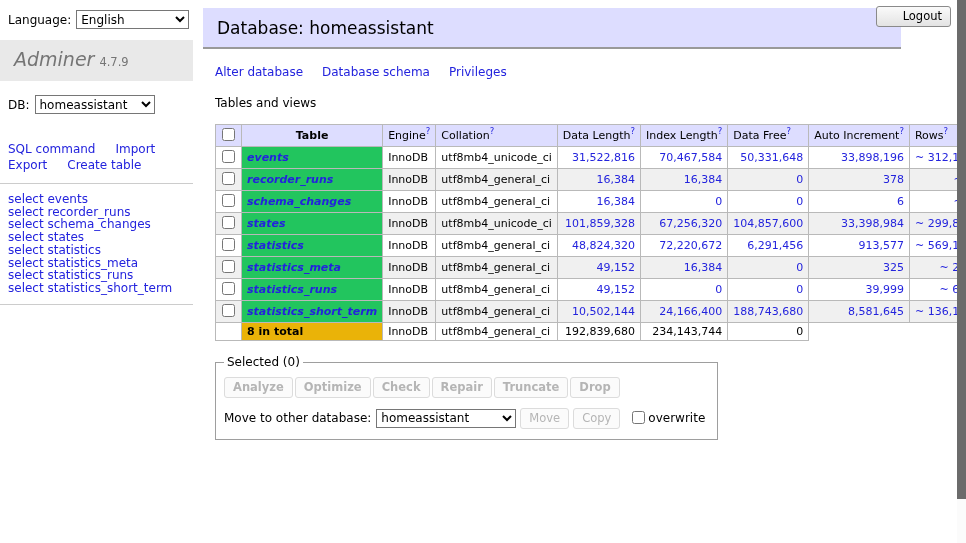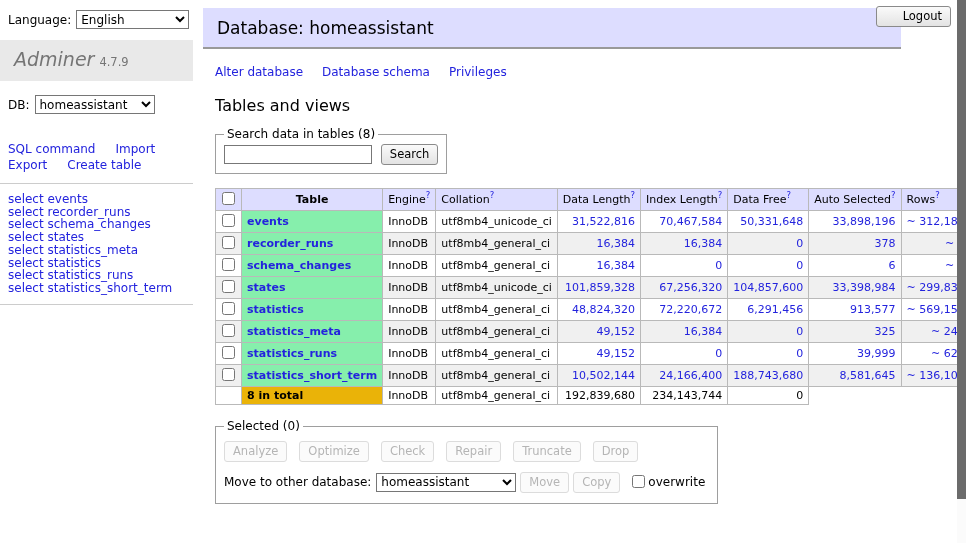--- a/index.html
+++ b/index.html
@@ -29,52 +29,52 @@
 
   
   #main { position: absolute; left: 203px; top: 0; width: 698px; }
   #breadcrumb { display: inline-block; background: #eee; padding: 4px 12px 5px 9px; }
   #breadcrumb .sep { color: #000; margin: 0 4px; }
   #page-header { margin-top: 8px; background: #ddf; border-bottom: 2px solid #999;
                  padding: 10px 0 9px 14px; font-size: 17px; }
   .content { padding-left: 12px; }
   .nav-links { margin: 16px 0 0; }
   .nav-links a, .create-links a, .routine-links a { margin-right: 19px; }
-  h3 { font-size: 16px; font-weight: normal; margin: 17px 0 0; }
+  h3 { font-size: 12px; font-weight: normal; margin: 17px 0 0; }
 
   fieldset { display: inline-block; border: 1px solid #9e9e9e; padding: 3px 8px 8px; margin: 0; }
   legend { padding: 0 3px; }
   #search-fieldset { margin-top: 12px; }
   #search-input { width: 148px; height: 19px; border: 1px solid #777; font: inherit; padding: 1px 3px; }
   .button { font-family: inherit; font-size: 11.5px; color: #000;
             background: linear-gradient(#fafafa, #e3e3e3); border: 1px solid #8a8a8a;
             border-radius: 3px; padding: 2px 8px 3px; }
   .button:disabled { color: #b5b5b5; background: #fbfbfb; border-color: #dcdcdc; }
   #search-button { margin-left: 5px; }
   #logout-button { position: absolute; top: 6px; right: 15px; padding-left: 26px; }
 
   
   #tables-table { border-collapse: collapse; margin-top: 14px; font-size: 11px; white-space: nowrap; }
   #tables-table th, #tables-table td { border: 1px solid #b9b9b9; padding: 2px 5px; text-align: left; font-weight: normal; }
   #tables-table thead th { background: #ddf; }
   #tables-table thead th:nth-of-type(2) { font-weight: bold; text-align: center; }
-  #tables-table tbody th { background: #86efac; }
+  #tables-table tbody th { background: #22c55e; font-style: italic; }
   #tables-table tbody tr:nth-of-type(even) td { background: #f0f0f0; }
   .cell-check { text-align: center !important; width: 20px; }
   .cell-check input { margin: 1px; }
   .num { text-align: right !important; color: #2323dd; }
   #tables-table tfoot .num { color: #000; margin-top: 18px; }
   #tables-table tfoot th { background: #eab308; font-weight: bold; }
   .table-name { font-weight: bold; }
   sup.help { font-size: 8.5px; line-height: 0; }
 
   
   #selected-fieldset { margin-top: 14px; padding: 3px 12px 10px 8px; }
   .sel-buttons { margin: 5px 0 10px; }
-  .sel-buttons .button { margin-right: 12px; }
+  .sel-buttons .button { margin-right: 2px; font-weight: bold; }
   .move-row label.mv { margin-right: 5px; }
   #move-select { width: 140px; height: 19px; }
   .move-row .button { margin-left: 4px; }
   #overwrite-checkbox { margin-left: 12px; vertical-align: -2px; }
 
   
   #scrollbar { position: absolute; right: 0; top: 0; width: 9px; height: 543px; background: #fbfbfb; }
   #scroll-thumb { position: absolute; top: 0; left: 0; width: 9px; height: 499px; background: #6b6b6b; }
 </style>
 </head>
@@ -98,45 +98,40 @@
   <a>SQL command</a><a>Import</a><a>Export</a><a>Create table</a></div>
 
   <hr class="divider">
 
   <div class="select-links">
 
   <a>select events</a>
       <a>select recorder_runs</a>
       <a>select schema_changes</a>
       <a>select states</a>
+      <a>select statistics</a>
       <a>select statistics_meta</a>
-      <a>select statistics</a>
       <a>select statistics_runs</a>
       <a>select statistics_short_term</a>
     </div>
 
   <hr class="divider">
 </div>
 
 <div id="main">
 
   <h2 id="page-header" style="font-weight:normal; margin:8px 0 0;">Database: homeassistant</h2>
 
   <div class="content">
     <p class="nav-links">
       
     <a>Alter database</a><a>Database schema</a><a>Privileges</a></p>
 
     <h3 id="tables-heading">Tables and views</h3>
 
-    <fieldset id="search-fieldset">
-      <legend>Search data in tables (8)</legend>
-      <input id="search-input" type="text" value="" style="">
-      <button id="search-button" class="button">Search</button>
-    </fieldset>
 
     <table id="tables-table">
       <colgroup>
         <col style="width:20px">
           <col style="width:118px">
           <col style="width:46px">
           <col style="width:118px">
         <col style="width:70px">
           <col style="width:73px">
           <col style="width:62px">
@@ -146,21 +141,21 @@
       <thead>
         <tr>
           <th class="cell-check"><input type="checkbox" style=""></th>
 
         <th><span>Table</span><sup class="help"><a></a></sup></th>
             <th><span>Engine</span><sup class="help"><a>?</a></sup></th>
             <th><span>Collation</span><sup class="help"><a>?</a></sup></th>
             <th><span>Data Length</span><sup class="help"><a>?</a></sup></th>
             <th><span>Index Length</span><sup class="help"><a>?</a></sup></th>
             <th><span>Data Free</span><sup class="help"><a>?</a></sup></th>
-            <th><span>Auto Selected</span><sup class="help"><a>?</a></sup></th>
+            <th><span>Auto Increment</span><sup class="help"><a>?</a></sup></th>
             <th><span>Rows</span><sup class="help"><a>?</a></sup></th>
           </tr>
       </thead>
       <tbody>
 
           <tr>
             <td class="cell-check"><input type="checkbox" style=""></td>
             <th><a class="table-name">events</a></th>
             <td>InnoDB</td>
             <td>utf8mb4_unicode_ci</td>

